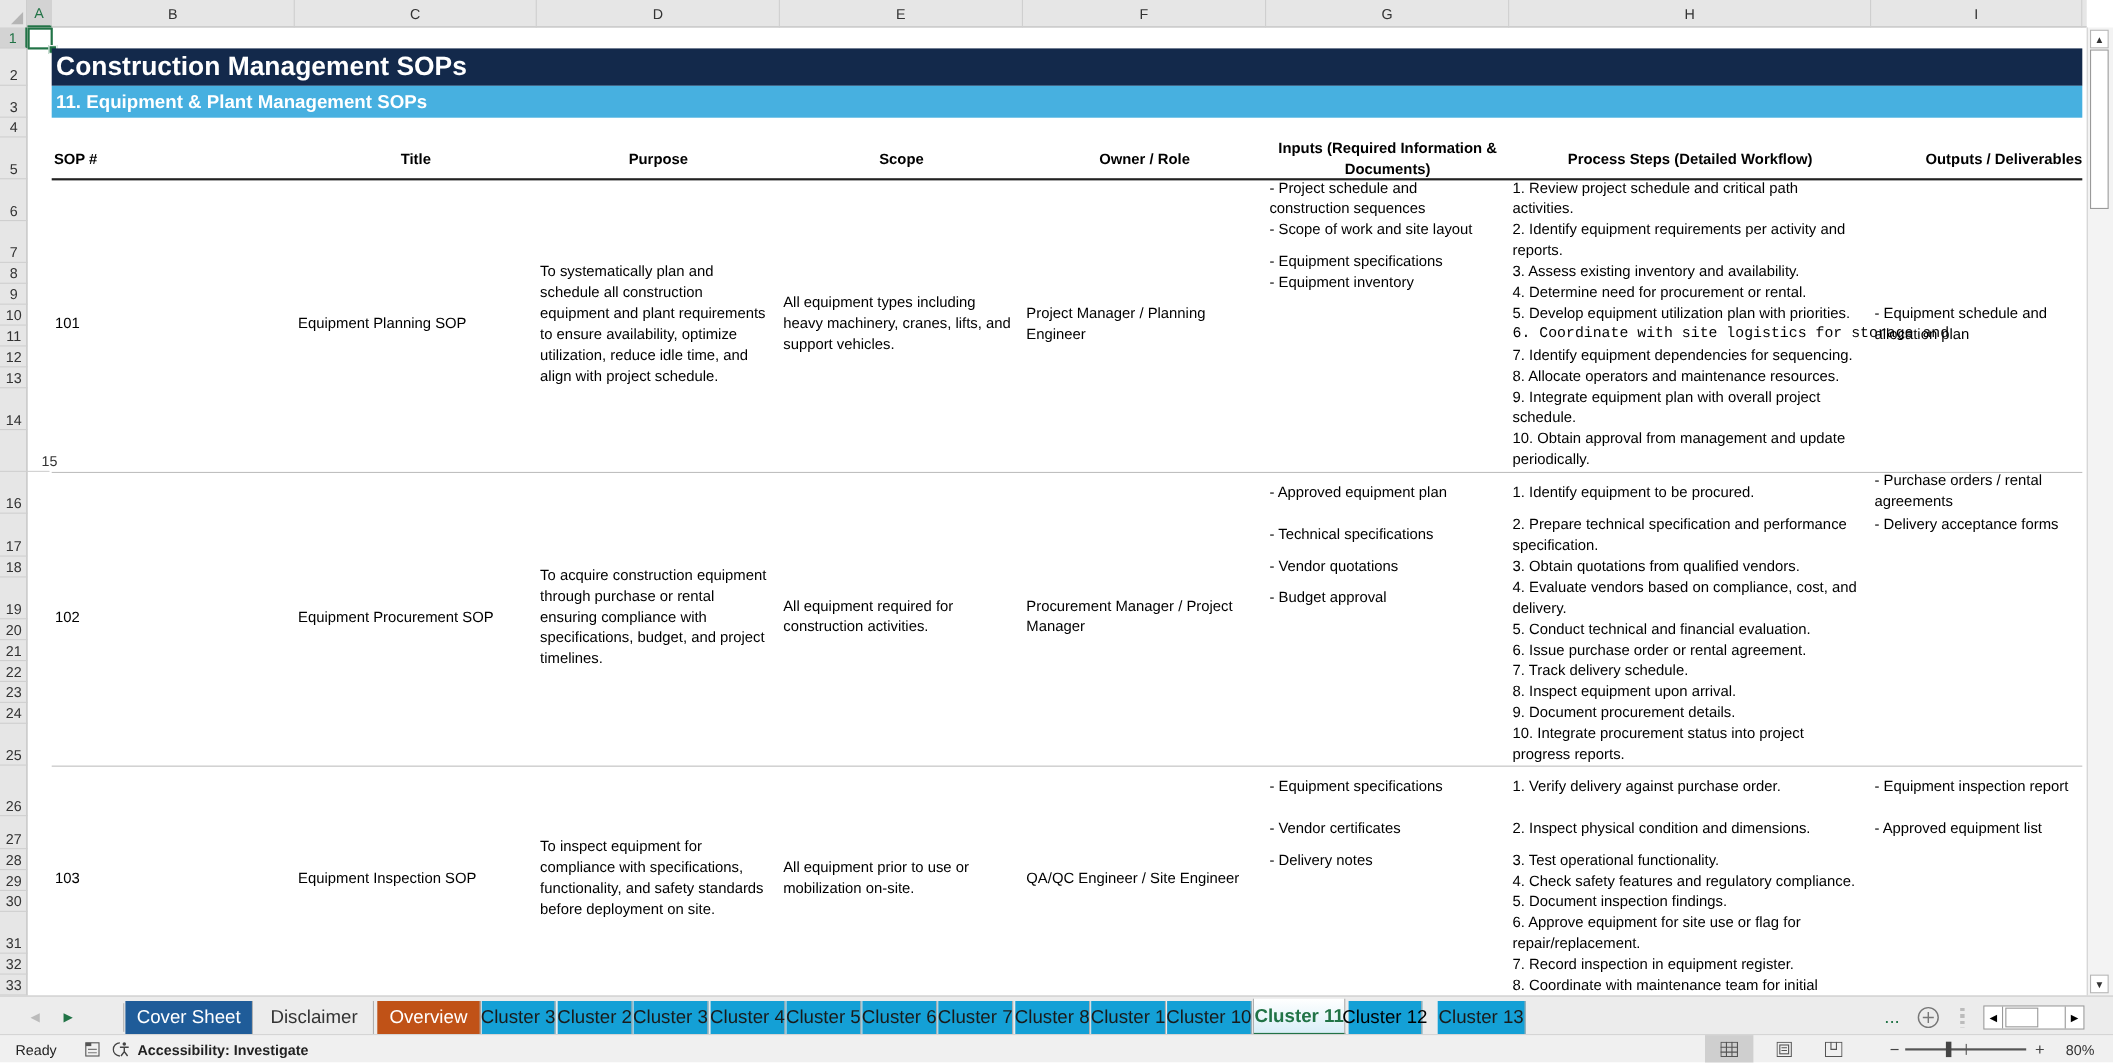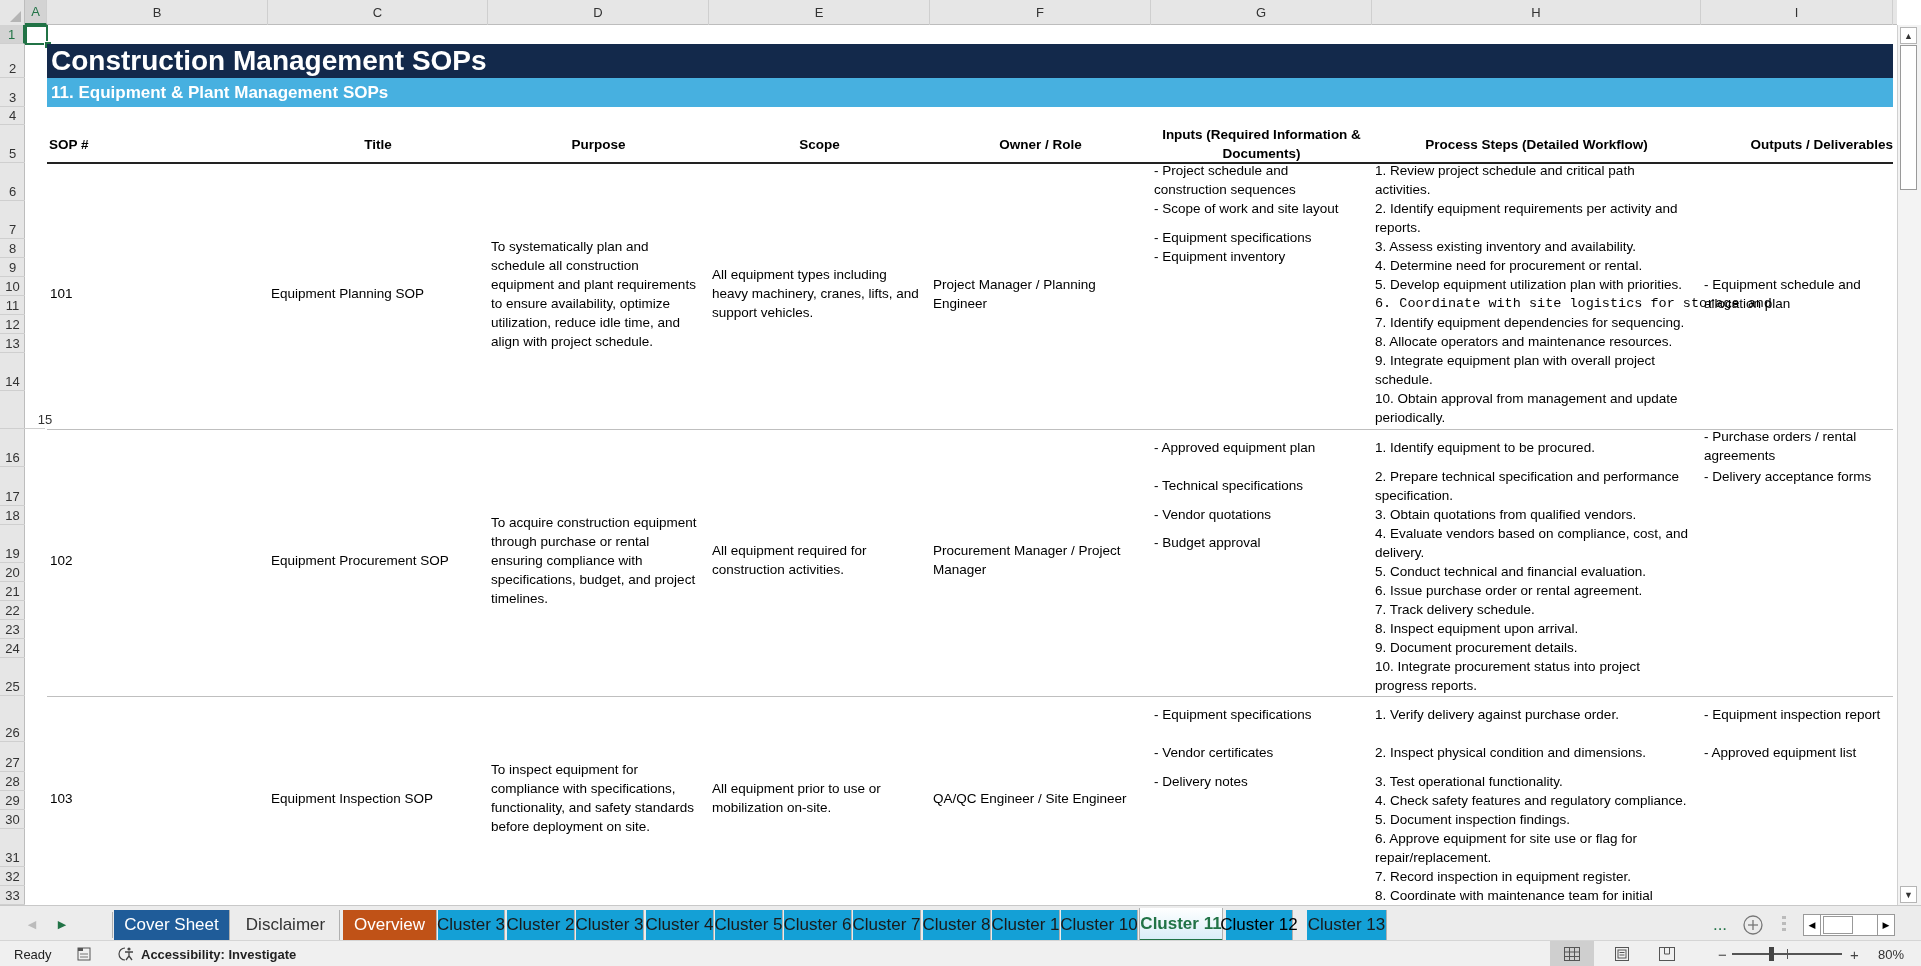--- a/index.html
+++ b/index.html
@@ -4,21 +4,21 @@
 <style>
   html, body { margin:0; padding:0; }
   body { width:1921px; height:966px; position:relative; overflow:hidden; background:#ffffff; font-family:"Liberation Sans", sans-serif; color:#000; }
   .abs { position:absolute; box-sizing:border-box; }
   .colhdr { background:#e6e6e6; border-bottom:1px solid #bdbdbd; }
   .colhdr-cell { position:absolute; top:0; height:25px; border-right:1px solid #cfcfcf; font-size:13px; color:#333; display:flex; align-items:center; justify-content:center; box-sizing:border-box; }
   .rowhdr { background:#e6e6e6; border-right:1px solid #bdbdbd; }
   .rowhdr-cell { position:absolute; left:0; width:30px; border-bottom:1px solid #cfcfcf; font-size:13px; color:#333; display:flex; align-items:flex-end; justify-content:center; padding-bottom:1px; box-sizing:border-box; }
   .corner { background:#e6e6e6; }
   .corner-tri { position:absolute; right:3px; bottom:3px; width:0; height:0; border-left:11px solid transparent; border-bottom:11px solid #b5b5b5; }
-  .title-band { background:#13294b; color:#fff; font-weight:bold; font-size:28px; display:flex; align-items:center; padding-left:4px; }
+  .title-band { background:#13294b; color:#fff; font-weight:bold; font-size:24px; display:flex; align-items:center; padding-left:4px; }
   .sub-band { background:#47b0e0; color:#fff; font-weight:bold; font-size:17px; display:flex; align-items:center; padding-left:4px; }
   .th { font-weight:bold; font-size:13.5px; position:absolute; display:flex; align-items:center; justify-content:center; text-align:center; line-height:19px; }
   .th.left { justify-content:flex-start; padding-left:2px; }
   .cell { position:absolute; font-size:13.5px; line-height:19px; padding-left:3px; padding-right:2px; box-sizing:border-box; }
   .line-item { position:absolute; left:0; white-space:nowrap; font-size:13.5px; line-height:19px; }
   .hdr-rule { position:absolute; height:2px; background:#222; }
   .row-rule { position:absolute; height:1px; background:#bfbfbf; }
   .sel { border:2px solid #217346; }
   .sel-handle { position:absolute; width:6px; height:6px; background:#217346; border:1px solid #fff; }
   .vscroll { background:#f3f3f3; border-left:1px solid #d0d0d0; }
@@ -299,21 +299,21 @@
 <div class="abs statusbar" style="left:0;top:940px;width:1921px;height:26px;">
   <div class="sb-item" style="left:14px;">Ready</div>
   <div class="sb-item" style="left:76px;">
     <svg width="16" height="16" viewBox="0 0 16 16">
         <rect x="2" y="2" width="12" height="12" fill="none" stroke="#555"></rect>
         <rect x="2" y="2" width="5" height="3" fill="#555"></rect>
         <line x1="4" y1="8" x2="12" y2="8" stroke="#777"></line>
         <line x1="4" y1="11" x2="12" y2="11" stroke="#777"></line>
       </svg>
   </div>
-  <div class="sb-item" style="left:118px;">
+  <div class="sb-item" style="left:102px;">
     <svg width="20" height="18" viewBox="0 0 20 18">
         <path d="M7 3 A6 6 0 0 0 7 15" fill="none" stroke="#444" stroke-width="1.2"></path>
         <circle cx="11" cy="4" r="1.6" fill="#444"></circle>
         <path d="M7 7 L15 7 M11 7 L11 11 L8 15 M11 11 L14 15" stroke="#444" stroke-width="1.3" fill="none"></path>
       </svg>
     <span style="font-weight:bold;margin-left:3px;">Accessibility: Investigate</span>
   </div>
   <div class="viewbtn active" style="left:1550px;">
     <svg width="16" height="14" viewBox="0 0 16 14">
         <rect x="0.5" y="0.5" width="15" height="13" fill="none" stroke="#555"></rect>

